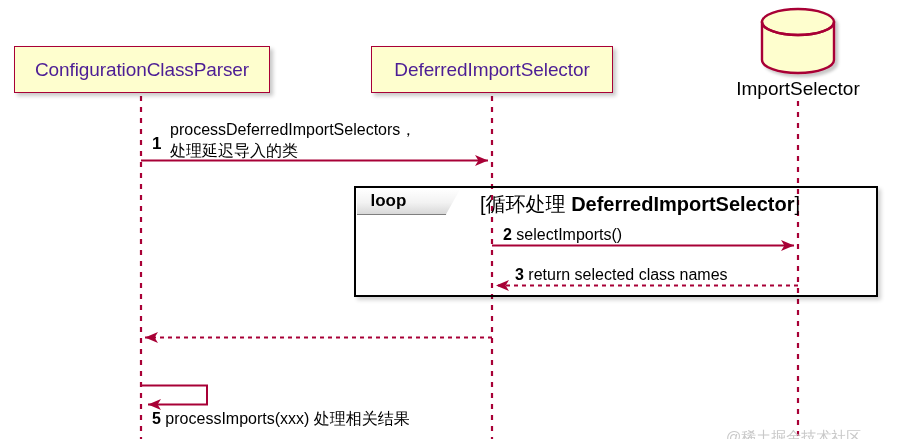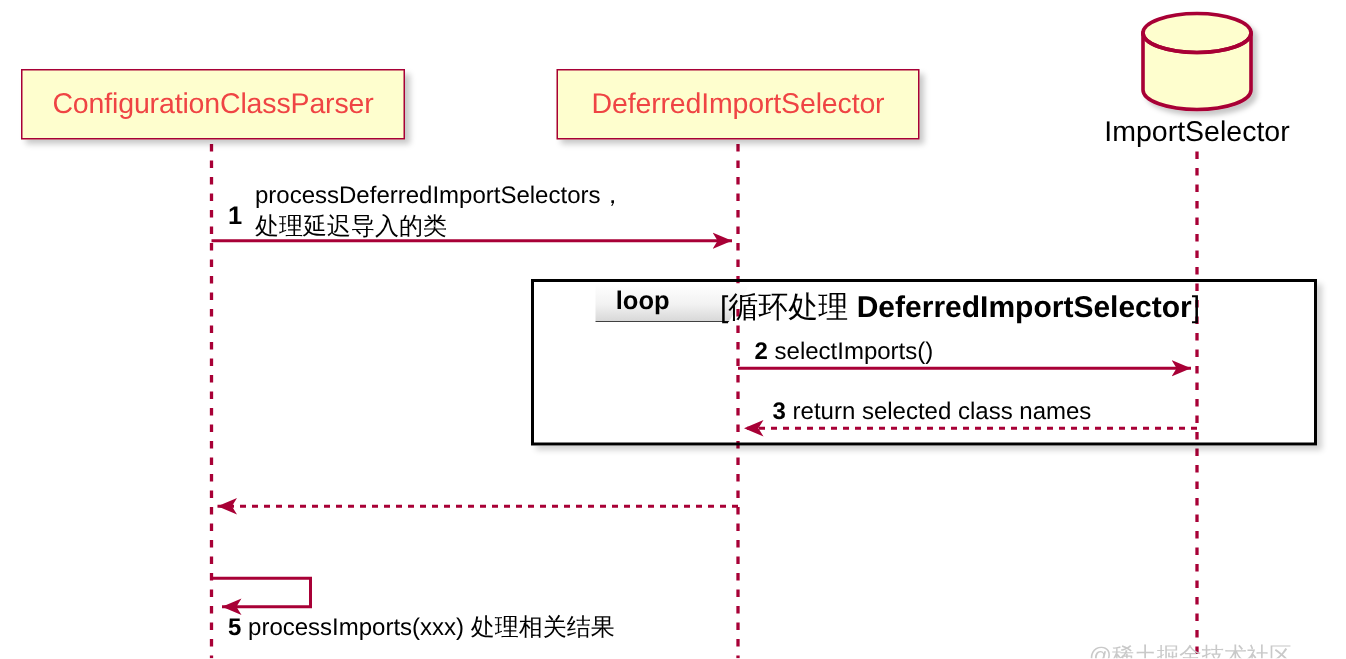--- a/index.html
+++ b/index.html
@@ -28,21 +28,21 @@
     background: #FEFECE;
     border: 1.5px solid #A80036;
     box-sizing: border-box;
     box-shadow: 3px 3px 4px rgba(0,0,0,0.22);
     display: flex;
     align-items: center;
     justify-content: center;
   }
   .pbox-label {
     font-size: 19px;
-    color: #ef4444;
+    color: #4c1d95;
     white-space: nowrap;
     letter-spacing: -0.1px;
   }
   
   .db-wrap {
     position: absolute;
     display: flex;
     flex-direction: column;
     align-items: center;
   }
@@ -62,21 +62,20 @@
   }
   .loop-tab {
     position: absolute;
     background: linear-gradient(to bottom, #ffffff 0%, #f2f2f2 55%, #d8d8d8 100%);
     border-right: none;
     border-bottom: 1.5px solid #000000;
     box-sizing: border-box;
     display: flex;
     align-items: center;
     padding-left: 14px;
-    margin-left: 40px;
   }
   .loop-tab-text {
     font-size: 17px;
     font-weight: bold;
     color: #000000;
   }
   .loop-guard {
     position: absolute;
     font-size: 20px;
     color: #000000;

